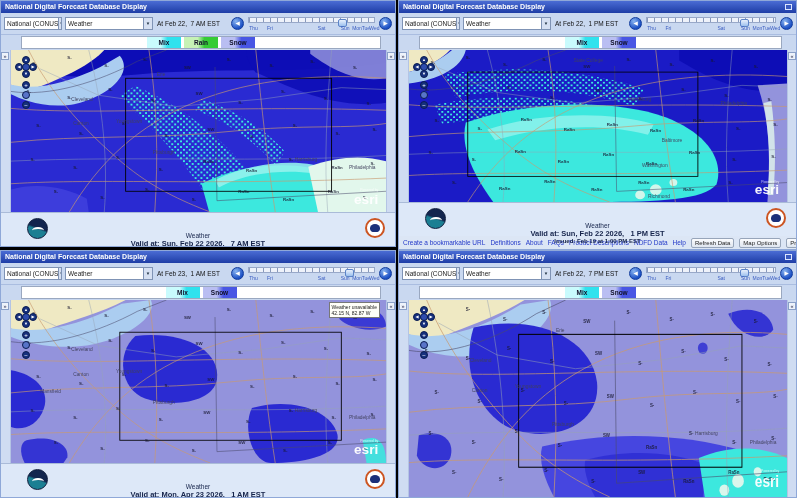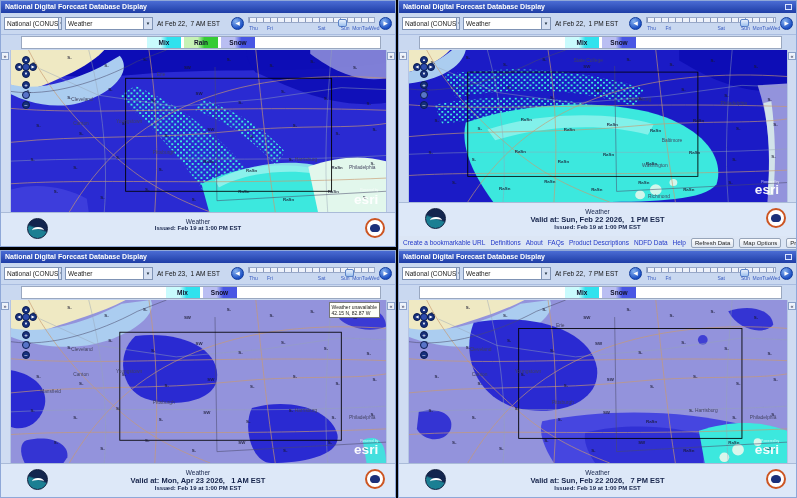--- a/index.html
+++ b/index.html
@@ -42,21 +42,21 @@
   .pan{position:relative;width:22px;height:22px}
   .pan b,.zoomcol b{position:absolute;width:8px;height:8px;border-radius:50%;background:#16307e;border:1px solid #0a1c52;color:#fff;font-size:4px;line-height:6.5px;text-align:center;font-weight:normal}
   .pan .up{left:7px;top:0}.pan .dn{left:7px;top:14px}.pan .lf{left:0;top:7px}.pan .rt{left:14px;top:7px}.pan .ct{left:7px;top:7px;background:#2e4cae}
   .zoomcol{position:relative;width:22px;height:30px;margin-top:3px}
   .zoomcol .zi{left:7px;top:0;font-size:6px}
   .zoomcol .gl{left:7px;top:10px;background:#5874c8}
   .zoomcol .zo{left:7px;top:20px;font-size:6px}
 
   .map-tooltip{position:absolute;right:6px;top:2px;background:#fffef8;border:1px solid #777;font-size:5px;line-height:6px;color:#222;padding:1px 2px;white-space:nowrap;z-index:3}
 
-  .caption{height:34px;flex:none;background:#dde8f8;border-top:1px solid #aabbd8;position:relative;text-align:center;color:#15234a;padding-top:5px}
+  .caption{height:34px;flex:none;background:#dde8f8;border-top:1px solid #aabbd8;position:relative;text-align:center;color:#15234a;padding-top:19px}
   .cap-el{font-size:6.5px}
   .cap-valid{font-size:7.5px;font-weight:600;white-space:pre}
   .cap-issued{font-size:6px;font-weight:bold}
   .noaa-logo{position:absolute;left:26px;top:5px;width:21px;height:21px;border-radius:50%;background:linear-gradient(200deg,#12254e 46%,#1b7f93 54%);border:1px solid #0c1a3a}
   .noaa-logo::after{content:"";position:absolute;left:4px;top:8px;width:12px;height:5px;border-top:2px solid #fff;border-radius:50%}
   .nws-logo{position:absolute;right:10px;top:5px;width:20px;height:20px;border-radius:50%;background:#fff;border:2px solid #cc5522}
   .nws-logo::after{content:"";position:absolute;left:3px;top:4px;width:10px;height:8px;background:#1a2f7a;border-radius:50% 50% 45% 45%}
 
   .linksrow{height:13px;flex:none;background:#dce6f5;display:flex;align-items:center;gap:5px;padding:0 4px;font-size:6.5px;overflow:hidden}
   .linksrow a{color:#2238c8;text-decoration:none;white-space:nowrap}
@@ -221,20 +221,21 @@
         </div>
 
       </div>
       <div class="gutter right">
         <span class="collapse">«</span>
       </div>
     </div>
     <div class="caption">
       <div class="noaa-logo"></div>
       <div class="cap-el">Weather</div>
+      <div class="cap-valid">Valid at: Sun, Feb 22 2026,   7 AM EST</div>
       <div class="cap-issued">Issued: Feb 19 at 1:00 PM EST</div>
       <div class="nws-logo"></div>
     </div>
 
   </section>
 
   <section class="win win-tr">
     <div class="titlebar">
       <span>National Digital Forecast Database Display</span>
       <span class="restorebox"></span>
@@ -739,21 +740,14 @@
             <b class="gl"></b>
             <b class="zo">−</b>
           </div>
         </div>
 
       </div>
       <div class="gutter right">
         <span class="collapse">«</span>
       </div>
     </div>
-    <div class="caption">
-      <div class="noaa-logo"></div>
-      <div class="cap-el">Weather</div>
-      <div class="cap-valid">Valid at: Sun, Feb 22 2026,   7 PM EST</div>
-      <div class="cap-issued">Issued: Feb 19 at 1:00 PM EST</div>
-      <div class="nws-logo"></div>
-    </div>
 
   </section>
 
 </body></html>

